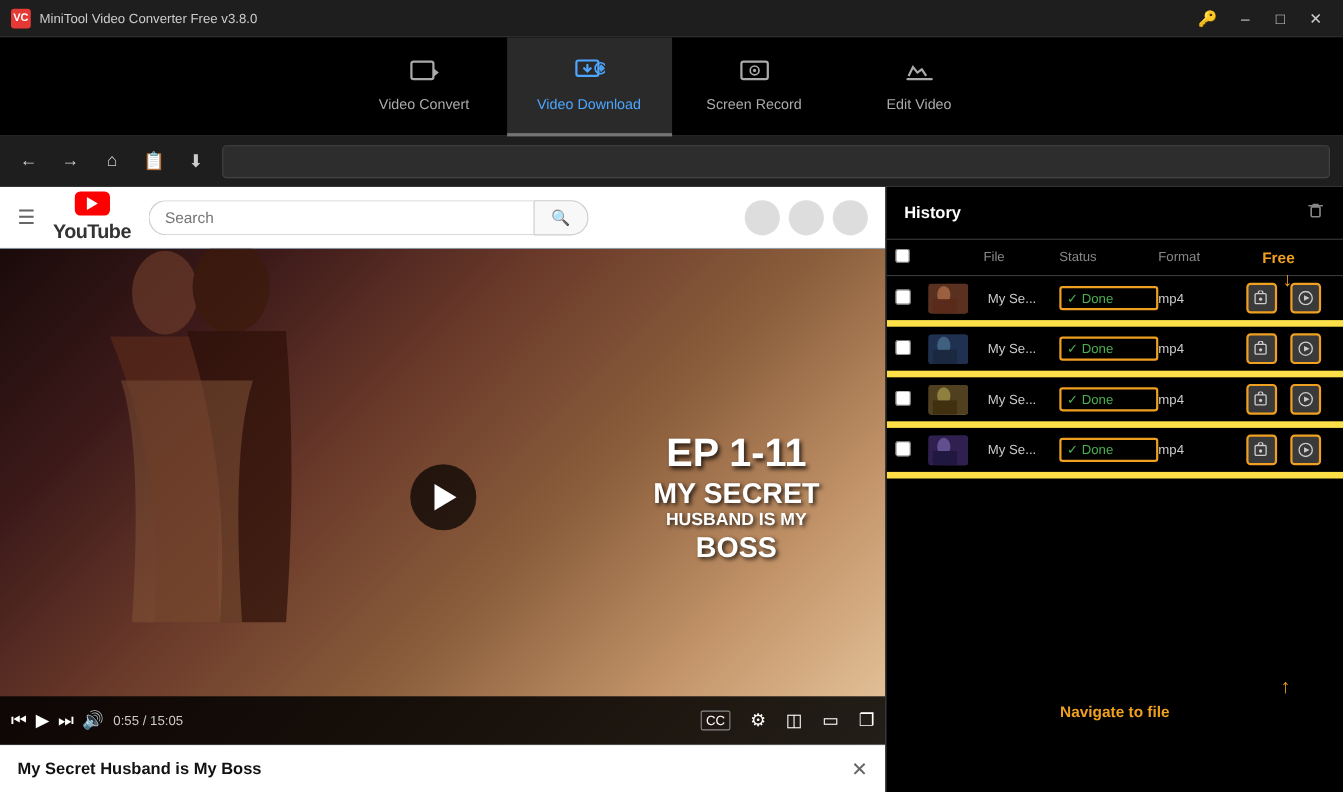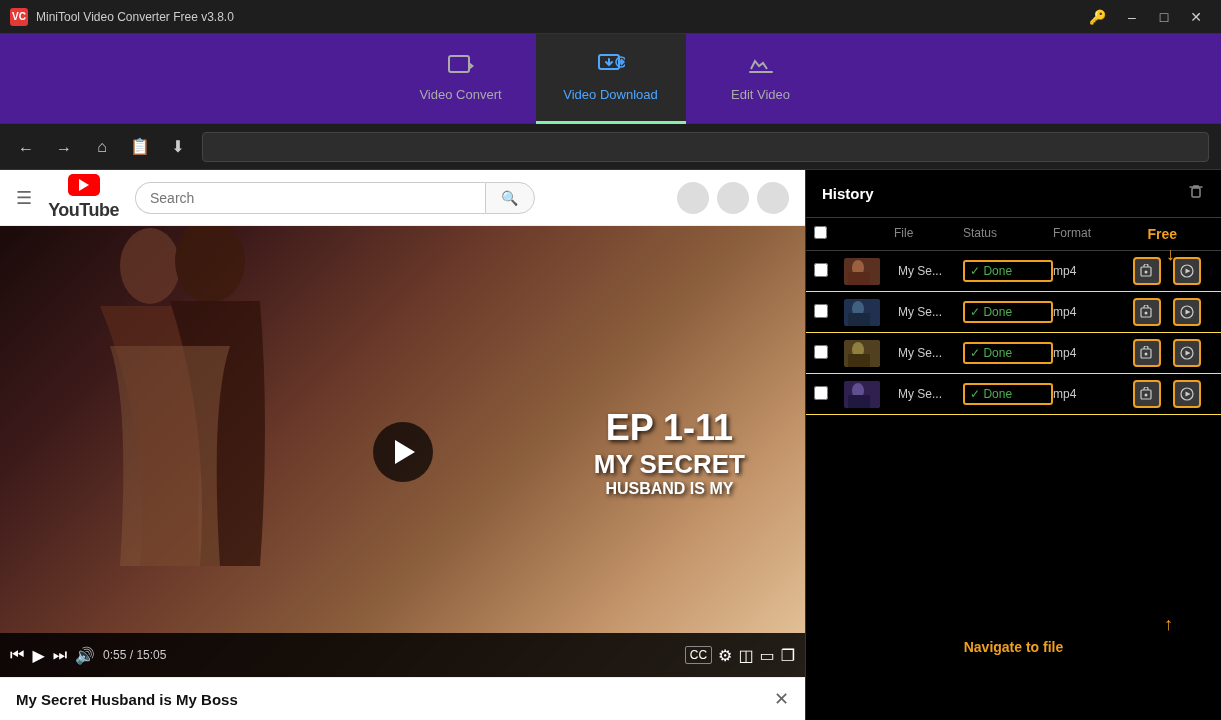--- a/index.html
+++ b/index.html
@@ -30,21 +30,21 @@
       background: transparent;
       border: none; color: #ccc;
       cursor: pointer; font-size: 14px;
       display: flex; align-items: center; justify-content: center;
     }
     .key-icon { color: #f0c040; font-size: 14px; }
 
     
     .tabbar {
       height: 90px;
-      background: #4c1d95;
+      background: #000000;
       display: flex;
       align-items: center;
       justify-content: center;
       gap: 0;
       border-bottom: 1px solid #333;
     }
     .tab {
       display: flex;
       flex-direction: column;
       align-items: center;
@@ -54,21 +54,21 @@
       cursor: pointer;
       gap: 6px;
       font-size: 13px;
       color: #aaa;
       border-bottom: 3px solid transparent;
       transition: all 0.2s;
     }
     .tab.active {
       color: #4da6ff;
       background: #2a2a2a;
-      border-bottom: 3px solid #86efac;
+      border-bottom: 3px solid #737373;
     }
     .tab-icon { font-size: 22px; }
 
     
     .addressbar {
       height: 46px;
       background: #1e1e1e;
       display: flex;
       align-items: center;
       padding: 0 12px;
@@ -222,21 +222,21 @@
       display: flex;
       align-items: center;
       padding: 0 10px;
       gap: 8px;
       position: absolute;
       bottom: 0; left: 0; right: 0;
     }
     .ctrl-btn { background: none; border: none; color: #fff; cursor: pointer; font-size: 16px; display: flex; align-items: center; }
     .time-display { color: #ccc; font-size: 12px; white-space: nowrap; }
     .ctrl-spacer { flex: 1; }
-    .ctrl-group { display: flex; gap: 6px; align-items: center; }
+    .ctrl-group { display: flex; gap: 18px; align-items: center; }
 
     
     .video-info {
       background: #fff;
       padding: 10px 16px;
       border-top: 1px solid #eee;
       display: flex;
       align-items: center;
       justify-content: space-between;
     }
@@ -269,21 +269,21 @@
       grid-template-columns: 30px 50px 1fr 90px 80px 40px 40px;
       padding: 8px 8px;
       border-bottom: 1px solid #3a3a3a;
       font-size: 12px;
       color: #888;
     }
     .table-row {
       display: grid;
       grid-template-columns: 30px 50px 1fr 90px 80px 40px 40px;
       padding: 6px 8px;
-      border-bottom: 1px solid #fde047;
+      border-bottom: 6px solid #fde047;
       align-items: center;
       font-size: 12px;
     }
     .row-checkbox { width: 14px; height: 14px; accent-color: #4da6ff; cursor: pointer; }
     .row-thumb {
       width: 36px; height: 27px;
       background: #555;
       border-radius: 3px;
       object-fit: cover;
       overflow: hidden;
@@ -346,20 +346,30 @@
         <path d="M24 6l3 3-3 3" stroke="#4da6ff" stroke-width="1.5"></path>
         <circle cx="24" cy="9" r="5" stroke="#4da6ff" stroke-width="1.5" fill="none"></circle>
         <path d="M22 9h4M24 7v4" stroke="#4da6ff" stroke-width="1.5"></path>
       </svg>
     </span>
     <span>Video Download</span>
   </div>
   <div class="tab">
     <span class="tab-icon">
       <svg width="28" height="22" viewBox="0 0 28 22" fill="none">
+        <rect x="2" y="3" width="24" height="16" rx="2" stroke="#aaa" stroke-width="2" fill="none"></rect>
+        <circle cx="14" cy="11" r="4" stroke="#aaa" stroke-width="1.5" fill="none"></circle>
+        <circle cx="14" cy="11" r="1.5" fill="#aaa"></circle>
+      </svg>
+    </span>
+    <span>Screen Record</span>
+  </div>
+  <div class="tab">
+    <span class="tab-icon">
+      <svg width="28" height="22" viewBox="0 0 28 22" fill="none">
         <path d="M4 16l4-8 4 5 4-3 4 6" stroke="#aaa" stroke-width="2" fill="none"></path>
         <rect x="2" y="18" width="24" height="2" rx="1" fill="#aaa"></rect>
       </svg>
     </span>
     <span>Edit Video</span>
   </div>
 </div>
 
 <div class="addressbar">
   <button class="nav-btn">←</button>
@@ -401,20 +411,21 @@
           <path d="M70 80 Q120 200 110 340 L170 340 Q160 200 200 80 Z" fill="#5a2a1a"></path>
           <path d="M140 75 Q180 200 170 340 L230 340 Q240 200 230 75 Z" fill="#2d1008"></path>
 
           <path d="M80 120 Q100 180 90 340 L190 340 Q180 180 200 120 Z" fill="#8b5e3c" opacity="0.6"></path>
         </svg>
 
         <div class="video-overlay-text">
           <div class="video-ep">EP 1-11</div>
           <div class="video-title1">MY SECRET</div>
           <div class="video-title2">HUSBAND IS MY</div>
+          <div class="video-title3">BOSS</div>
         </div>
         <div class="play-btn-big"></div>
       </div>
 
       <div class="video-controls">
         <button class="ctrl-btn">⏮</button>
         <button class="ctrl-btn">▶</button>
         <button class="ctrl-btn">⏭</button>
         <button class="ctrl-btn">🔊</button>
         <span class="time-display">

